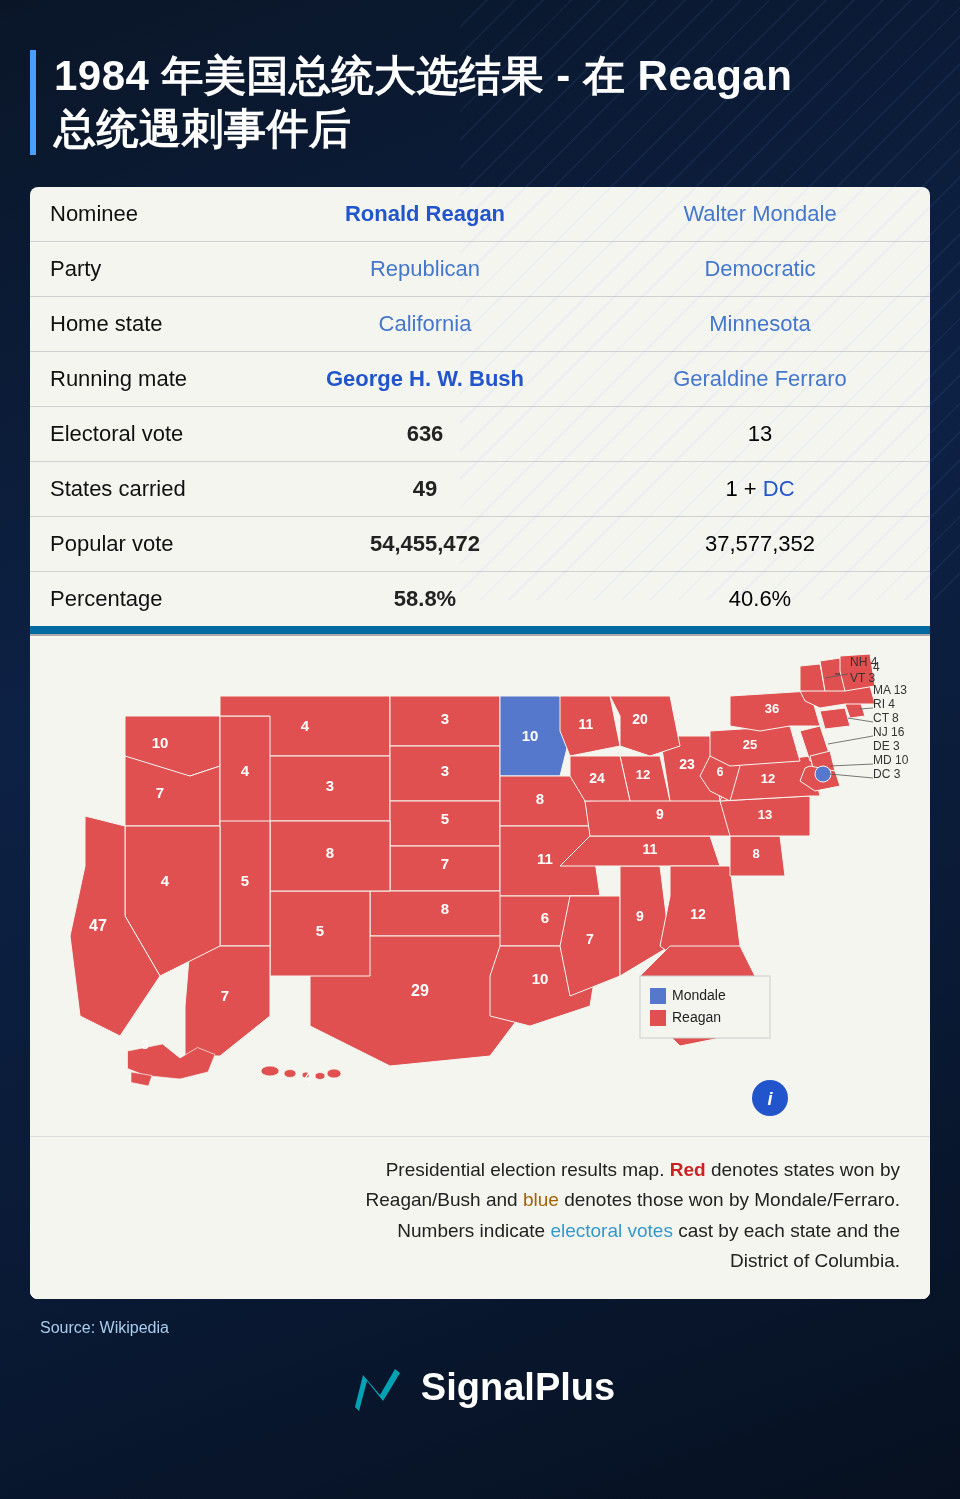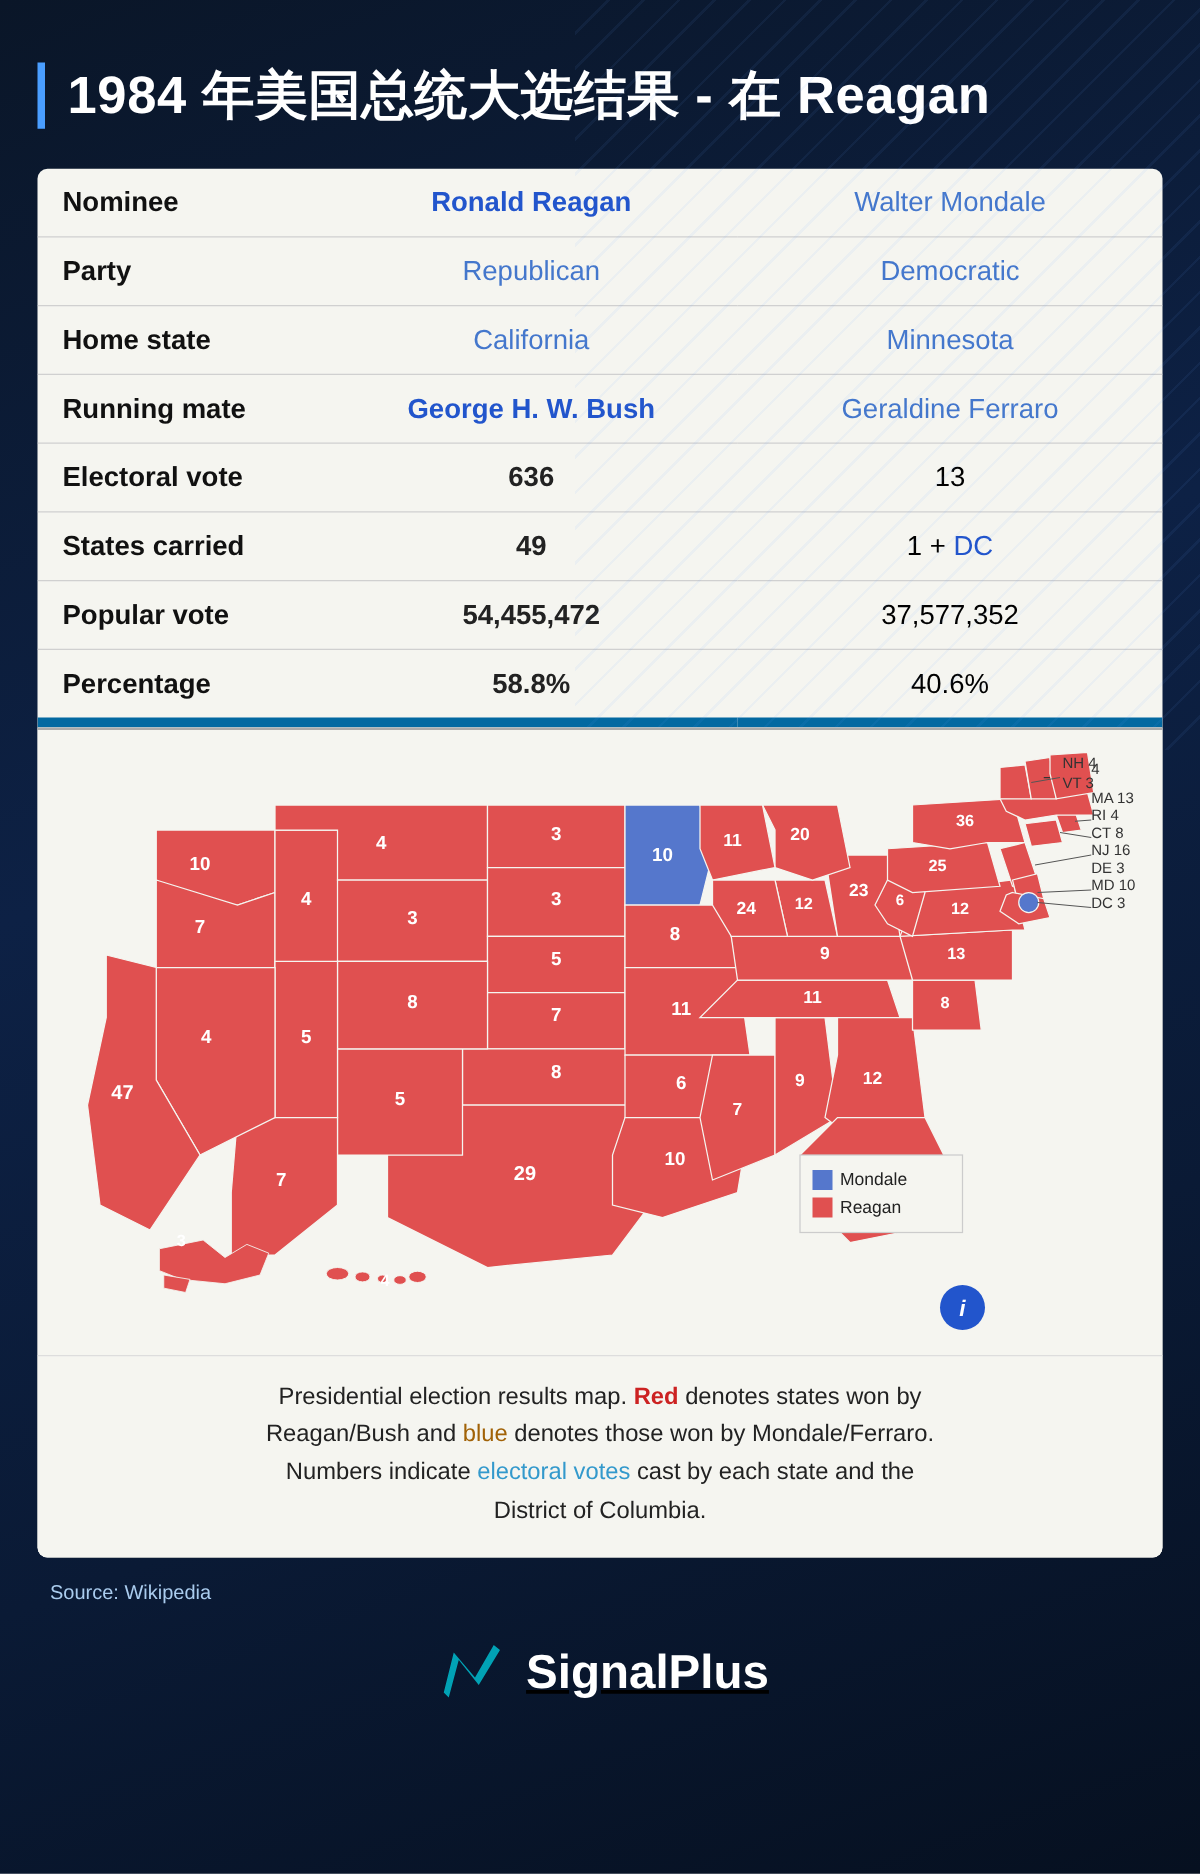--- a/index.html
+++ b/index.html
@@ -77,21 +77,21 @@
     .info-table tr:last-child {
       border-bottom: 8px solid #0369a1;
     }
 
     .info-table td {
       padding: 14px 20px;
       font-size: 22px;
     }
 
     .col-label {
-      font-weight: 700;
+      font-weight: 400;
       color: #111;
       width: 230px;
     }
 
     .col-reagan {
       text-align: center;
       width: 330px;
     }
 
     .col-mondale {
@@ -122,21 +122,21 @@
     .us-map-svg {
       width: 100%;
       height: auto;
       display: block;
     }
 
     
     .map-caption {
       background: #f5f5f0;
       padding: 18px 30px 22px 30px;
-      text-align: center;
+      text-align: right;
       font-size: 19px;
       color: #222;
       line-height: 1.6;
       border-top: 1px solid #ddd;
     }
 
     .caption-red { color: #cc2222; font-weight: bold; }
     .caption-blue { color: #a16207; }
     .caption-lblue { color: #3399cc; }
 
@@ -144,24 +144,23 @@
     .source-text {
       width: 100%;
       padding: 20px 0 16px 10px;
       color: #aaccee;
       font-size: 16px;
     }
 
     
     .brand-footer {
       display: flex;
-      align-items: flex-end;
+      align-items: center;
       gap: 16px;
       margin-top: 10px;
-      text-decoration: underline;
     }
 
     .brand-logo {
       width: 60px;
       height: 50px;
     }
 
     .brand-name {
       font-size: 38px;
       font-weight: 900;
@@ -169,20 +168,21 @@
     }
   </style>
 </head>
 <body>
 
 <div class="page-container">
 
   <div class="title-block">
     <div class="title-text">
       <span>1984 年美国总统大选结果 - 在 Reagan</span><br>
+      <span>总统遇刺事件后</span>
     </div>
   </div>
 
   <div class="main-card">
 
     <table class="info-table">
       <tbody>
           <tr>
         <td class="col-label"><span>Nominee</span></td>
         <td class="col-reagan blue-text"><span>Ronald Reagan</span></td>

